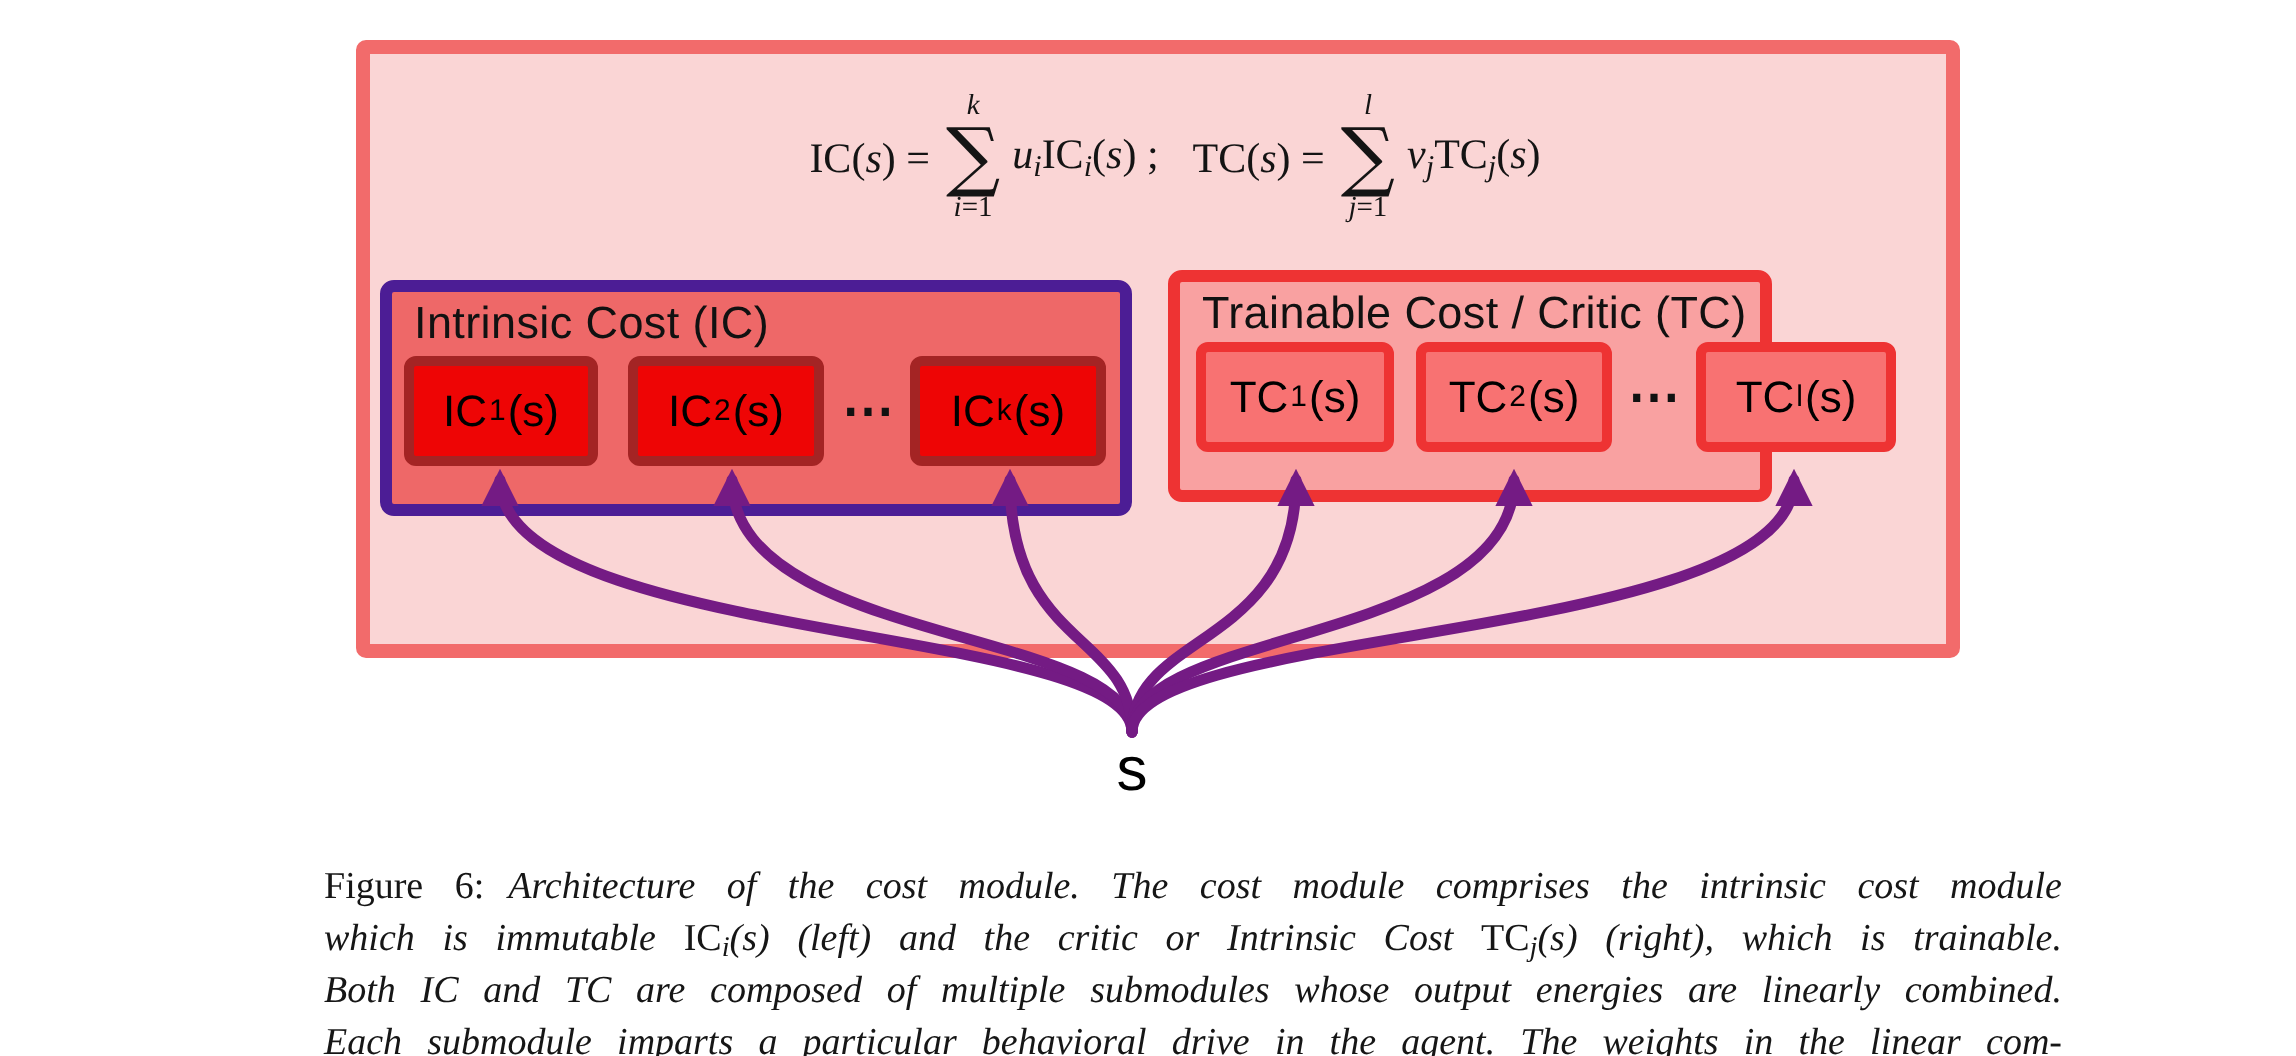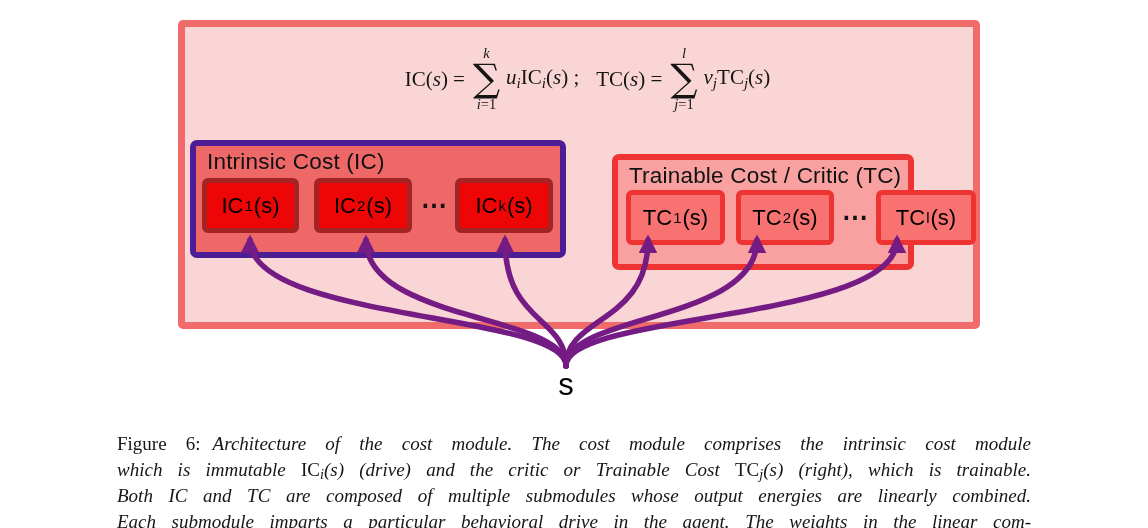--- a/index.html
+++ b/index.html
@@ -21,21 +21,21 @@
   }
   .eq .it{font-style:italic;}
   .eq .sb{font-size:0.72em; vertical-align:-0.28em;}
   .ml16{margin-left:17px;} .ml8{margin-left:8px;} .ml6{margin-left:6px;font-family:Liberation Serif, serif;}
   .sum{display:inline-flex; flex-direction:column; align-items:center; line-height:1;}
   .sum .lim{font-size:14.5px; line-height:1.05; font-family:"Liberation Serif","DejaVu Serif",serif;}
   .sum .sigma{font-size:38px; line-height:0.88; font-family:"DejaVu Serif","DejaVu Sans",serif; margin:1px 0;}
   
   .secbox{position:absolute; box-sizing:border-box; border-radius:7px;}
   .icbox{left:5px; top:113px; width:376px; height:118px; background:#ee6868; border:6px solid #4c1d95;}
-  .tcbox{left:399px; top:127px; width:302px; height:116px; background:#f9a1a1; border:6px solid #ee3333;margin-left:28px;}
+  .tcbox{left:399px; top:108px; width:302px; height:116px; background:#f9a1a1; border:6px solid #ee3333;}
   .box-title{position:absolute; left:11px; top:3px; font-size:22.5px; letter-spacing:0.2px; color:#111;}
   .module{
     position:absolute; box-sizing:border-box; height:55px; border-radius:6px;
     display:flex; align-items:center; justify-content:center;
     font-size:22px; color:#000; white-space:nowrap;
   }
   .icbox .module{background:#ee0505; border:5px solid #a42424; top:32px;}
   .tcbox .module{background:#f87272; border:5px solid #ee3333; top:30px;}
   .module .msub{font-size:0.68em; vertical-align:-0.18em; margin:0 1px;}
   .dots{position:absolute; width:44px; text-align:center; font-size:26px; font-weight:bold; color:#111;}
@@ -49,21 +49,21 @@
     text-align:center; font-size:31px; line-height:34px; color:#000;
   }
   
   .caption{
     position:absolute; left:117px; top:431px; width:914px;
     font-family:"Liberation Serif","DejaVu Serif",serif; font-size:19px; color:#161616;
   }
   .cap-line{
     height:26px; line-height:26px;
     text-align:justify; text-align-last:justify;
-    font-style:italic; white-space:normal;
+    font-style:italic; white-space:normal;margin-left:45px;
   }
   .cap-label{font-style:normal; padding-right:12px;}
   .cap-rm{font-style:normal;}
   .cap-it{font-style:italic;}
   .csb{font-size:0.75em; vertical-align:-0.2em; font-style:italic;}
 </style>
 </head>
 <body>
 
 <div class="stage">
@@ -143,18 +143,18 @@
       <path d="M566,366 C566,316 648,324 648,240" marker-end="url(#ah)"></path>
       <path d="M566,366 C566,314 757,322 757,240" marker-end="url(#ah)"></path>
       <path d="M566,366 C566,312 897,322 897,240" marker-end="url(#ah)"></path>
     </g>
   </svg>
 
   <div class="s-label">s</div>
 
   <div class="caption">
     <div class="cap-line"><span class="cap-label">Figure 6:</span><span class="cap-it">Architecture of the cost module.  The cost module comprises the intrinsic cost module</span></div>
-    <div class="cap-line"><span class="cap-it">which is immutable </span><span class="cap-rm">IC</span><span class="csb">i</span><span class="cap-it">(s)</span><span class="cap-it"> (drive) and the critic or Trainable Cost </span><span class="cap-rm">TC</span><span class="csb">j</span><span class="cap-it">(s)</span><span class="cap-it"> (right), which is trainable.</span></div>
+    <div class="cap-line"><span class="cap-it">which is immutable </span><span class="cap-rm">IC</span><span class="csb">i</span><span class="cap-it">(s)</span><span class="cap-it"> (left) and the critic or Intrinsic Cost </span><span class="cap-rm">TC</span><span class="csb">j</span><span class="cap-it">(s)</span><span class="cap-it"> (right), which is trainable.</span></div>
     <div class="cap-line"><span class="cap-it">Both IC and TC are composed of multiple submodules whose output energies are linearly combined.</span></div>
     <div class="cap-line"><span class="cap-it">Each submodule imparts a particular behavioral drive in the agent.  The weights in the linear com-</span></div>
   </div>
 
 </div>
 
 </body></html>

